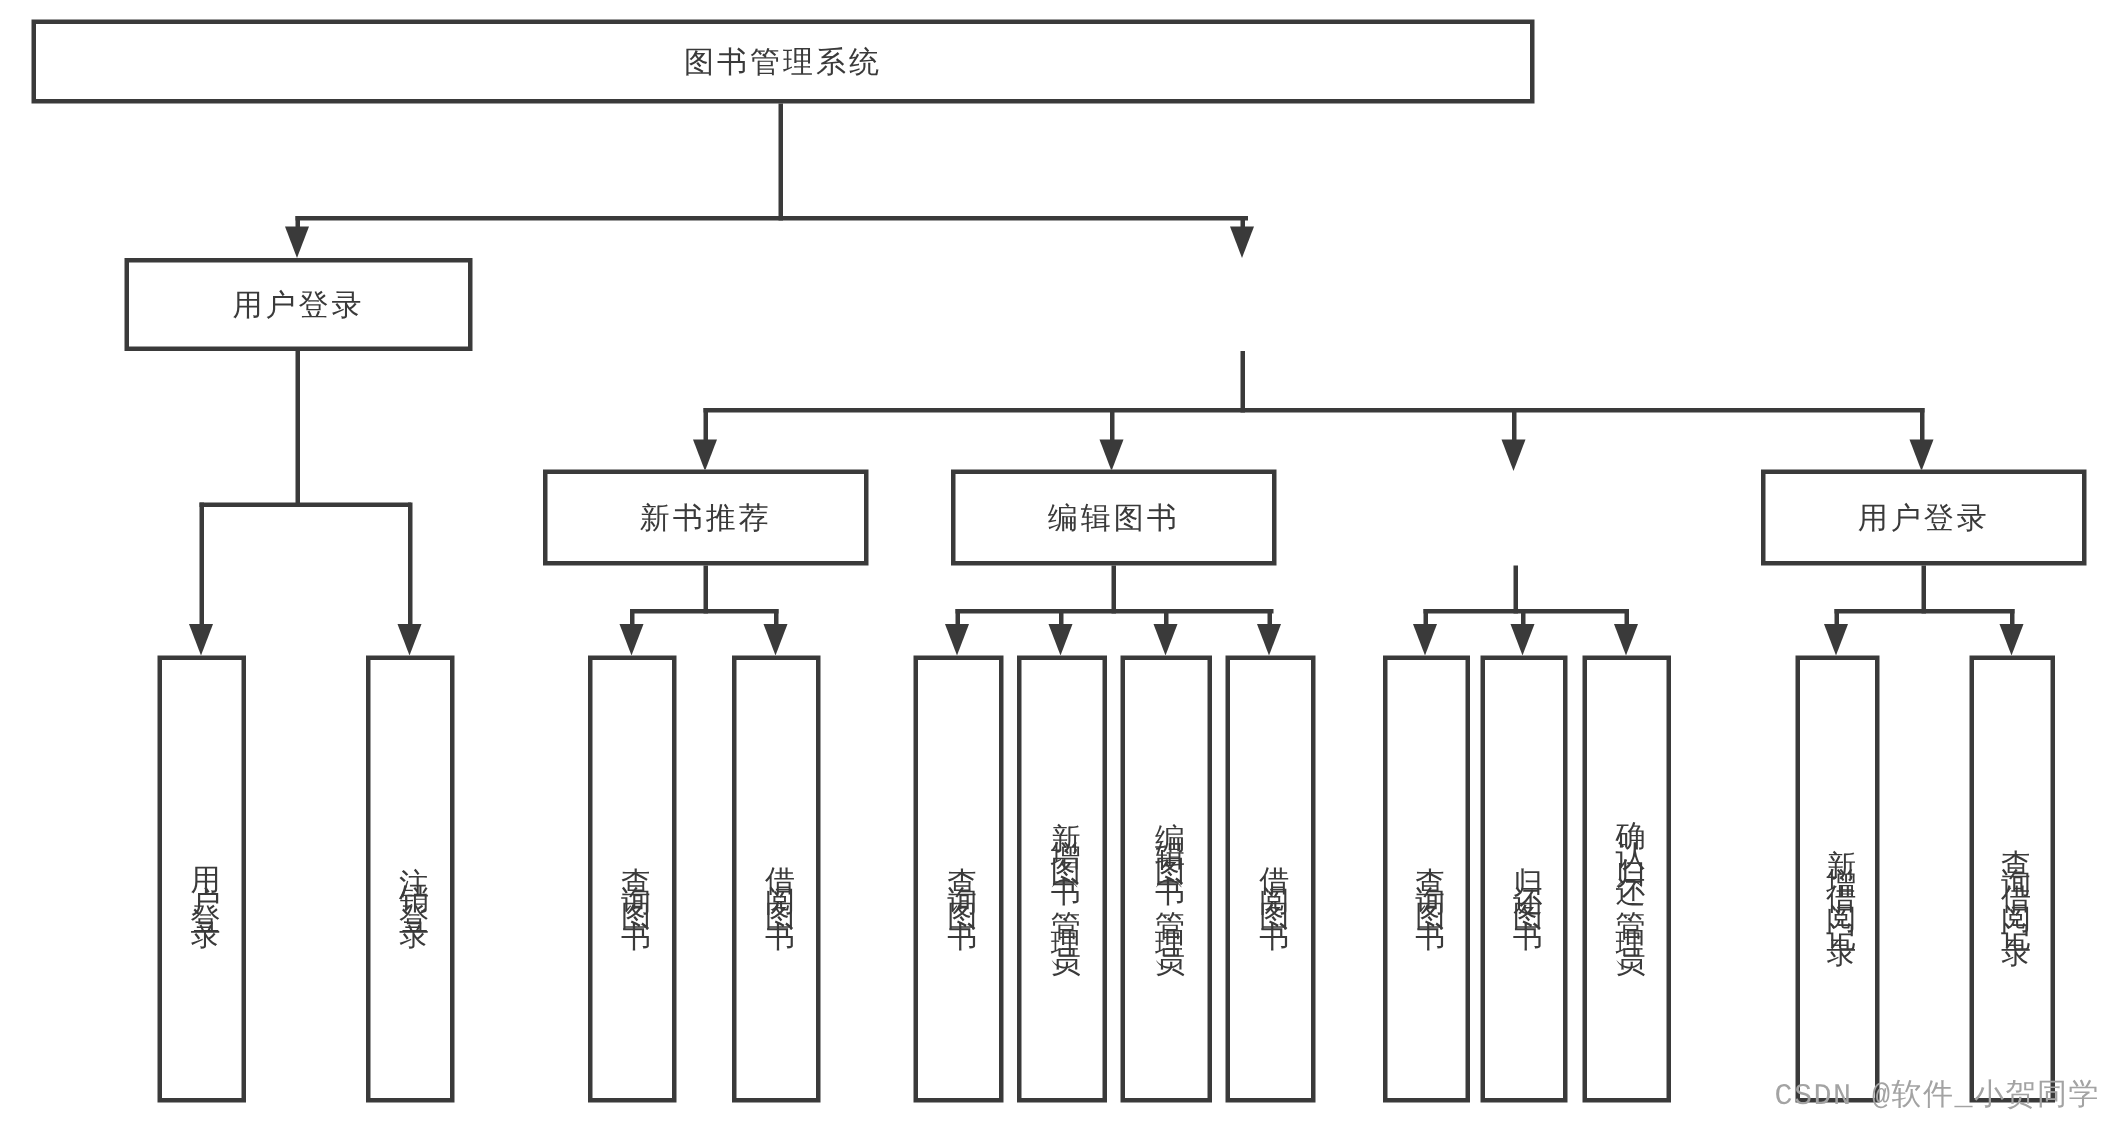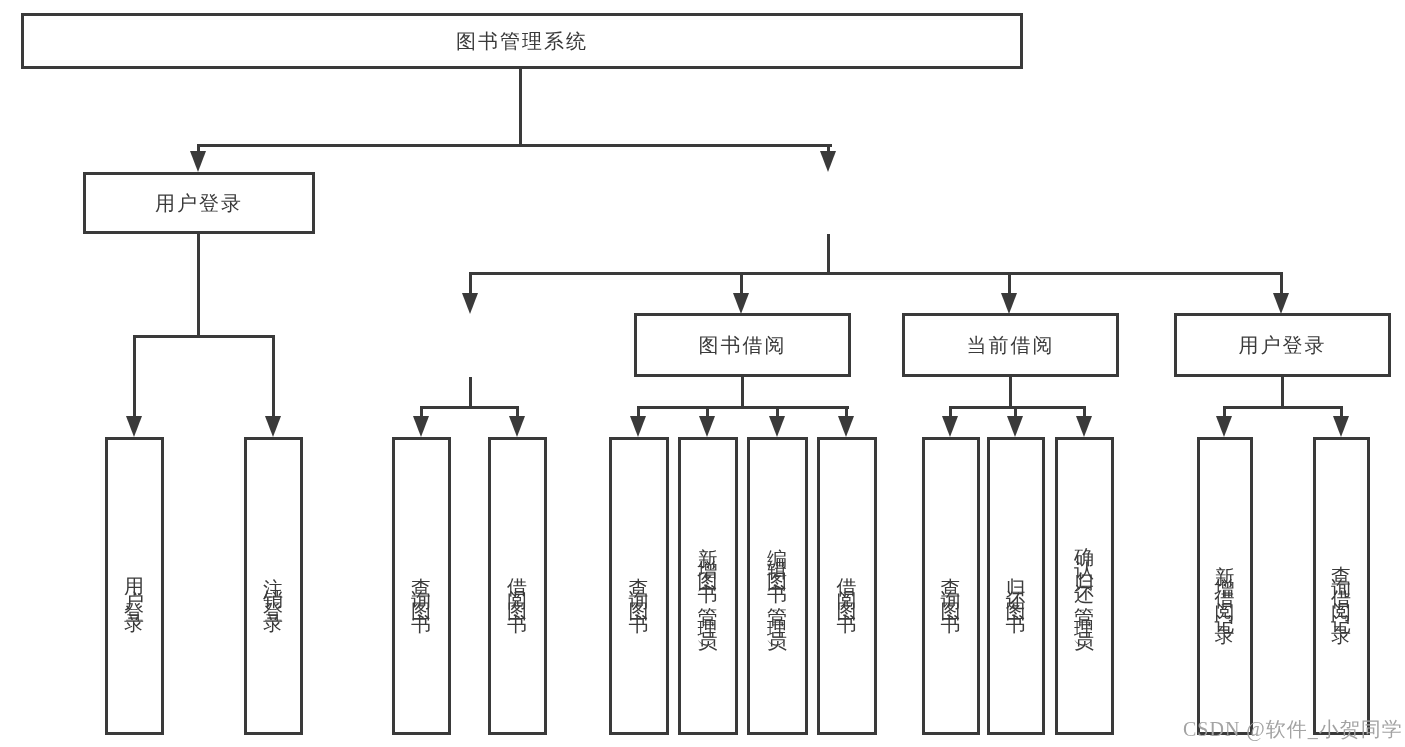--- a/index.html
+++ b/index.html
@@ -6,21 +6,21 @@
     --line:#3a3a3a;
     --text:#3a3a3a;
     --wm:#a3a3a3;
     --bg:#ffffff;
   }
   html,body{margin:0;padding:0;background:var(--bg);}
   .canvas{
     position:relative;
     width:1405px;height:747px;
     background:var(--bg);
-    font-family:Liberation Serif, serif;
+    font-family:Liberation Mono, monospace;
     overflow:hidden;
   }
   .box{
     position:absolute;
     box-sizing:border-box;
     border:3px solid var(--line);
     background:#fff;
     color:var(--text);
     display:flex;
     align-items:center;
@@ -88,25 +88,25 @@
   <div class="hline" style="left:469px;top:272px;width:814px;"></div>
   <div class="vline" style="left:469px;top:272px;height:22px;"></div>
   <div class="arrow" style="left:462px;top:293px;"></div>
   <div class="vline" style="left:740px;top:272px;height:22px;"></div>
   <div class="arrow" style="left:733px;top:293px;"></div>
   <div class="vline" style="left:1008px;top:272px;height:22px;"></div>
   <div class="arrow" style="left:1001px;top:293px;"></div>
   <div class="vline" style="left:1280px;top:272px;height:22px;"></div>
   <div class="arrow" style="left:1273px;top:293px;"></div>
 
+  <div class="box" style="left:362px;top:313px;width:217px;height:64px;">
+    <span>新书推荐</span>
+  </div>
   <div class="box" style="left:634px;top:313px;width:217px;height:64px;">
-    <span>图书借阅</span>
-  </div>
-  <div class="box" style="left:902px;top:313px;width:217px;height:64px;">
-    <span>当前借阅</span>
+    <span>编辑图书</span>
   </div>
   <div class="box" style="left:1174px;top:313px;width:217px;height:64px;">
     <span>用户登录</span>
   </div>
 
   <div class="vline" style="left:469px;top:377px;height:32px;"></div>
   <div class="hline" style="left:420px;top:406px;width:99px;"></div>
   <div class="vline" style="left:420px;top:406px;height:12px;"></div>
   <div class="arrow" style="left:413px;top:416px;"></div>
   <div class="vline" style="left:516px;top:406px;height:12px;"></div>

